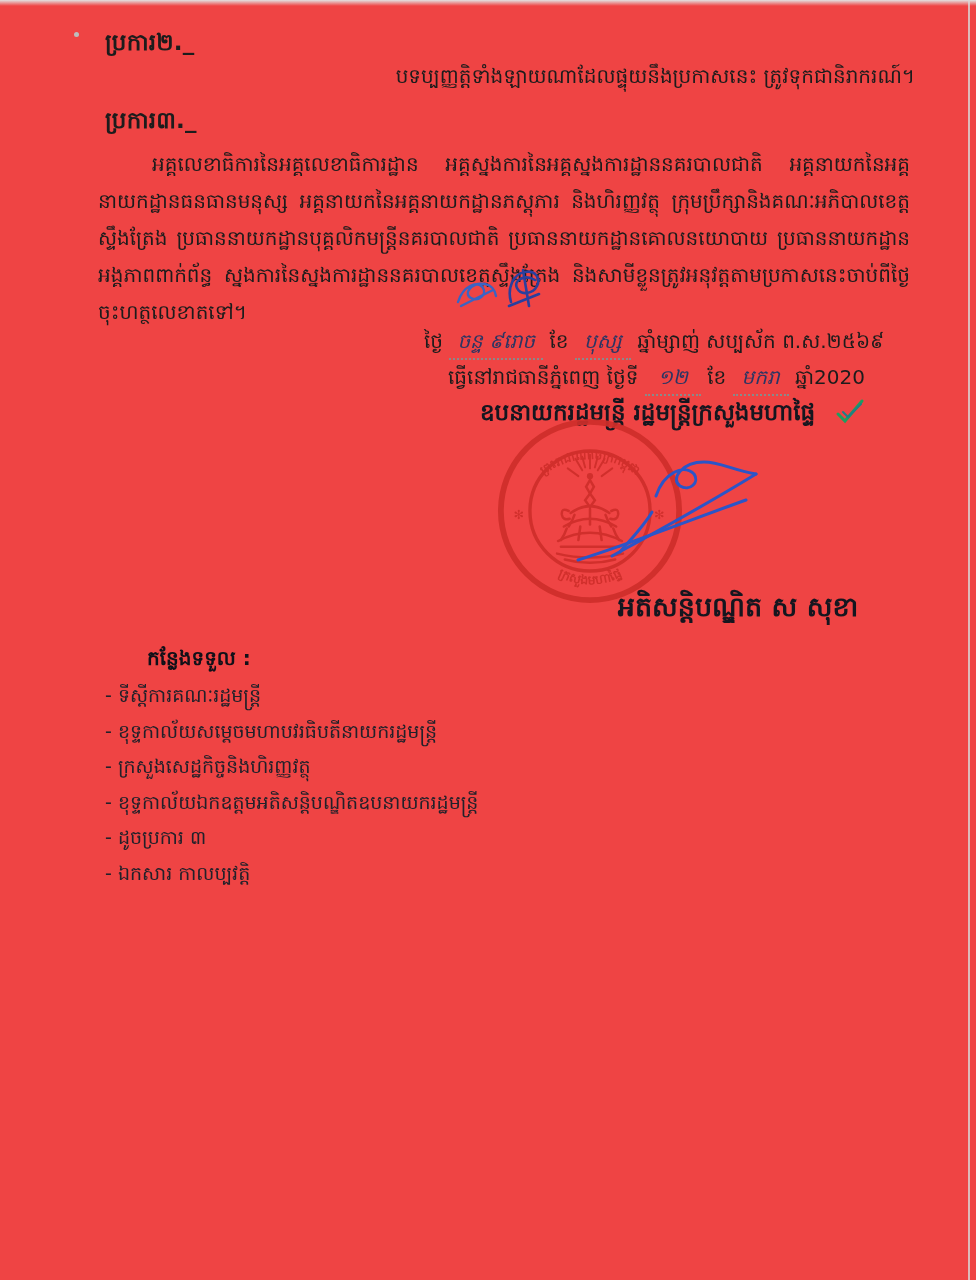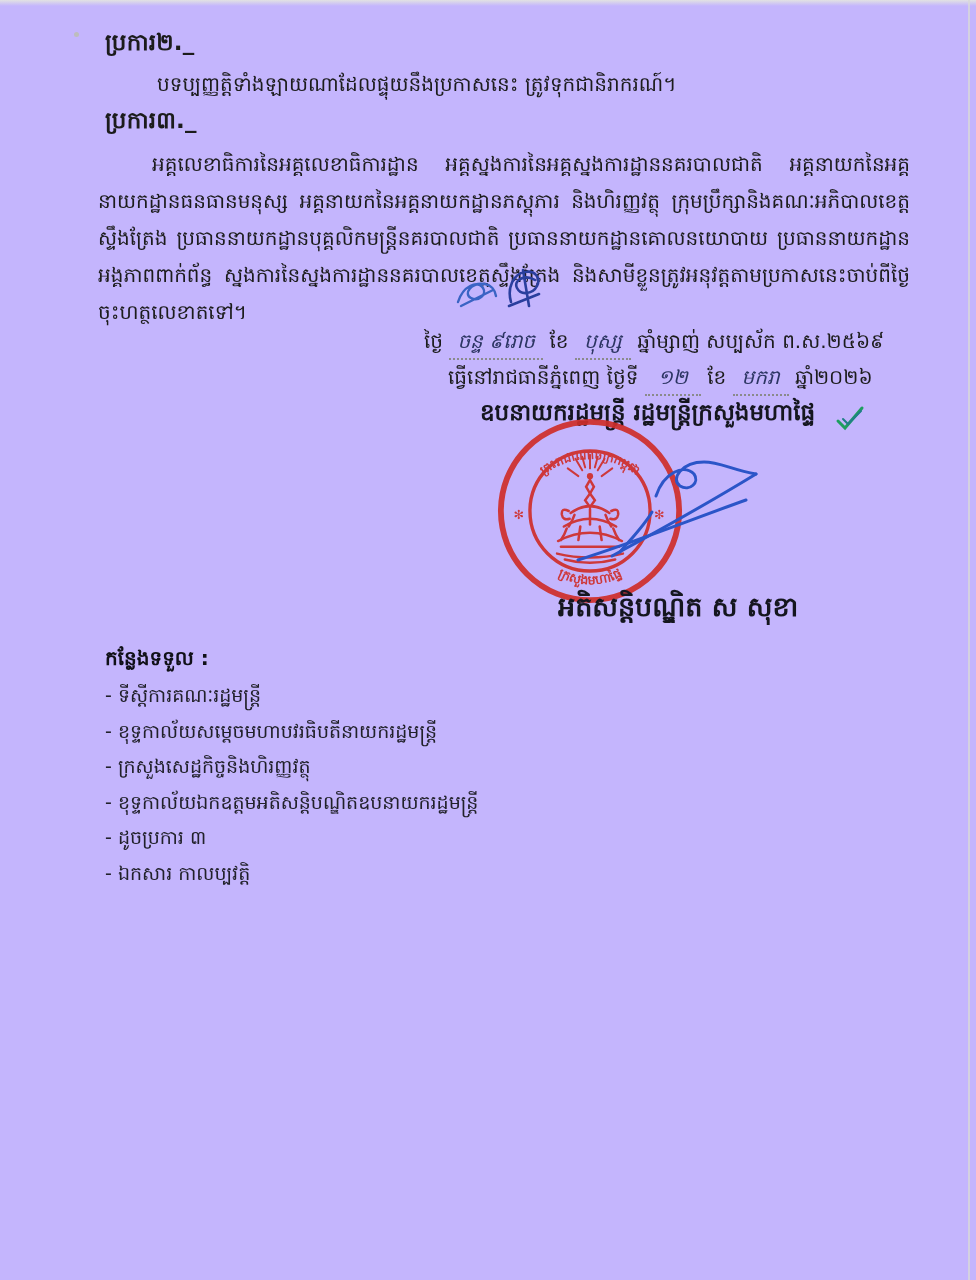--- a/index.html
+++ b/index.html
@@ -1,18 +1,18 @@
 <!DOCTYPE html>
 <html><head>
 <meta charset="utf-8">
 <style>
   html,body{margin:0;padding:0;background:#e9e9e9;}
   .page{
     position:relative;width:976px;height:1280px;margin:0 auto;
-    background:#c4b5fd;overflow:hidden;
+    background:#ef4444;overflow:hidden;
     font-family:"DejaVu Sans","Liberation Sans",sans-serif;
     color:#1c1c1c;
   }
   .page::after{ 
     content:"";position:absolute;top:0;right:6px;width:2px;height:100%;
     background:#d8d8d8;opacity:.8;
   }
   .page::before{ 
     content:"";position:absolute;top:0;left:0;width:100%;height:6px;
     background:linear-gradient(#e2e2e2,rgba(255,255,255,0));
@@ -21,35 +21,35 @@
   .heading{font-weight:bold;font-size:23px;letter-spacing:.2px;}
   .bodytext{font-size:20px;line-height:37px;}
   .para{width:812px;text-align:justify;text-indent:54px;}
   .dateline{font-size:20px;white-space:nowrap;}
   .fill{
     display:inline-block;border-bottom:2px dotted #8a8a8a;
     padding:0 8px;margin:0 0;color:#2c3563;font-style:italic;
     font-weight:500;min-width:40px;text-align:center;
   }
   .sigtitle{font-size:23px;font-weight:bold;color:#15161f;white-space:nowrap;}
-  .signername{font-size:27px;font-weight:bold;color:#15161f;text-align:left;width:360px;}
-  .ccheading{font-size:20px;font-weight:bold;color:#101018;}
+  .signername{font-size:27px;font-weight:bold;color:#15161f;text-align:center;width:360px;}
+  .ccheading{font-size:20px;font-weight:bold;color:#101018;margin-left:42px;}
   .cclist{font-size:19px;line-height:35.5px;color:#21212a;}
   .scandot{position:absolute;left:74px;top:32px;width:5px;height:5px;border-radius:50%;background:#bdbdbd;}
   svg{display:block;}
 </style>
 </head>
 <body>
 
 <div class="page">
 
   <div class="scandot"></div>
 
   <div class="abs heading" style="left:105px;top:28px;">ប្រការ២._</div>
-  <div class="abs bodytext" style="left:105px;top:66px;width:810px;text-indent:52px;">បទប្បញ្ញត្តិទាំងឡាយណាដែលផ្ទុយនឹងប្រកាសនេះ ត្រូវទុកជានិរាករណ៍។</div>
+  <div class="abs bodytext" style="left:105px;top:58px;width:810px;text-indent:52px;text-align:right;">បទប្បញ្ញត្តិទាំងឡាយណាដែលផ្ទុយនឹងប្រកាសនេះ ត្រូវទុកជានិរាករណ៍។</div>
 
   <div class="abs heading" style="left:105px;top:106px;">ប្រការ៣._</div>
   <div class="abs bodytext para" style="left:98px;top:146px;">អគ្គលេខាធិការនៃអគ្គលេខាធិការដ្ឋាន អគ្គស្នងការនៃអគ្គស្នងការដ្ឋាននគរបាលជាតិ អគ្គនាយកនៃអគ្គនាយកដ្ឋានធនធានមនុស្ស អគ្គនាយកនៃអគ្គនាយកដ្ឋានភស្តុភារ និងហិរញ្ញវត្ថុ ក្រុមប្រឹក្សានិងគណៈអភិបាលខេត្តស្ទឹងត្រែង ប្រធាននាយកដ្ឋានបុគ្គលិកមន្ត្រីនគរបាលជាតិ ប្រធាននាយកដ្ឋានគោលនយោបាយ ប្រធាននាយកដ្ឋាន អង្គភាពពាក់ព័ន្ធ ស្នងការនៃស្នងការដ្ឋាននគរបាលខេត្តស្ទឹងត្រែង និងសាមីខ្លួនត្រូវអនុវត្តតាមប្រកាសនេះចាប់ពីថ្ងៃចុះហត្ថលេខាតទៅ។</div>
 
   <div class="abs" style="left:455px;top:276px;">
     <svg width="44" height="34" viewBox="0 0 44 34">
       <path d="M3,26 C8,10 22,4 28,12 C32,18 24,26 16,22 C8,18 16,6 30,8 C36,9 40,14 41,20 M6,30 L38,14" fill="none" stroke="#3a64c4" stroke-width="2.4" stroke-linecap="round"></path>
     </svg>
   </div>
   <div class="abs" style="left:503px;top:268px;">
@@ -64,24 +64,24 @@
     <span>ខែ</span>
     <span class="fill">បុស្ស</span>
     <span>ឆ្នាំម្សាញ់ សប្បស័ក ព.ស.២៥៦៩</span>
   </div>
 
   <div class="abs dateline" style="left:448px;top:364px;">
     <span>ធ្វើនៅរាជធានីភ្នំពេញ ថ្ងៃទី</span>
     <span class="fill">១២</span>
     <span>ខែ</span>
     <span class="fill">មករា</span>
-    <span>ឆ្នាំ២០២៦</span>
+    <span>ឆ្នាំ2020</span>
   </div>
 
-  <div class="abs" style="left:480px;top:398px;display:flex;align-items:flex-end;gap:20px;">
+  <div class="abs" style="left:480px;top:398px;display:flex;align-items:flex-start;gap:20px;">
     <span class="sigtitle">ឧបនាយករដ្ឋមន្ត្រី រដ្ឋមន្ត្រីក្រសួងមហាផ្ទៃ</span>
     <span>
       <svg width="30" height="26" viewBox="0 0 30 26">
         <path d="M3,16 L10,23 L27,3" fill="none" stroke="#1e9e5f" stroke-width="3" stroke-linecap="round"></path>
         <path d="M8,14 L13,19 L26,6" fill="none" stroke="#1f7f86" stroke-width="2" stroke-linecap="round"></path>
       </svg>
     </span>
   </div>
 
   <div class="abs" style="left:493px;top:418px;opacity:.92;">

